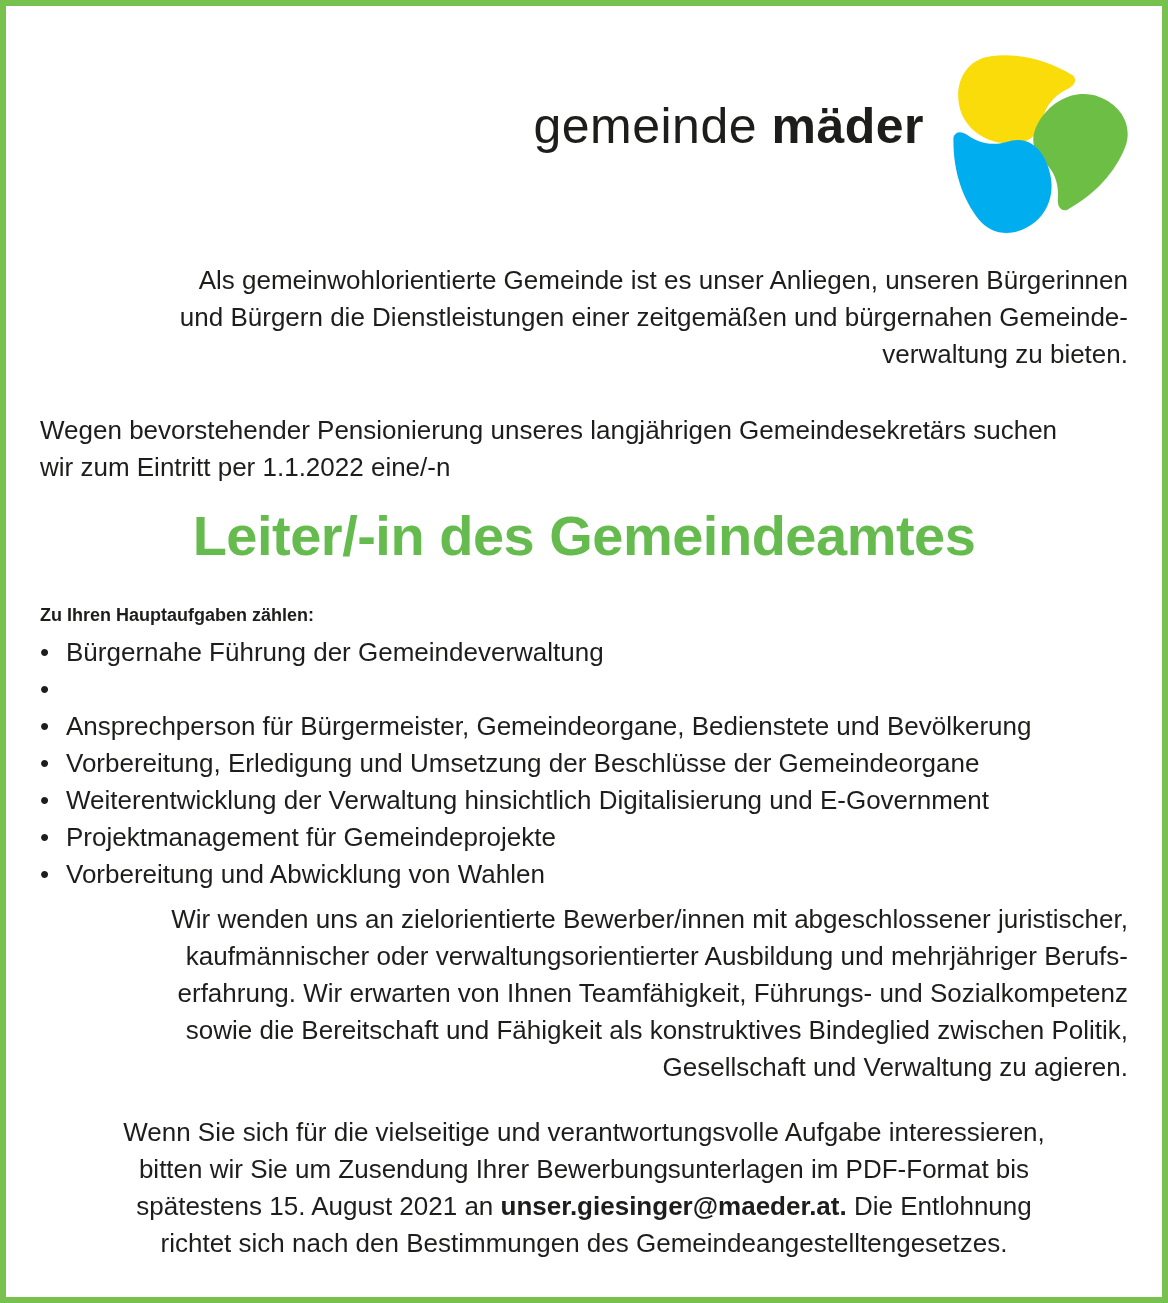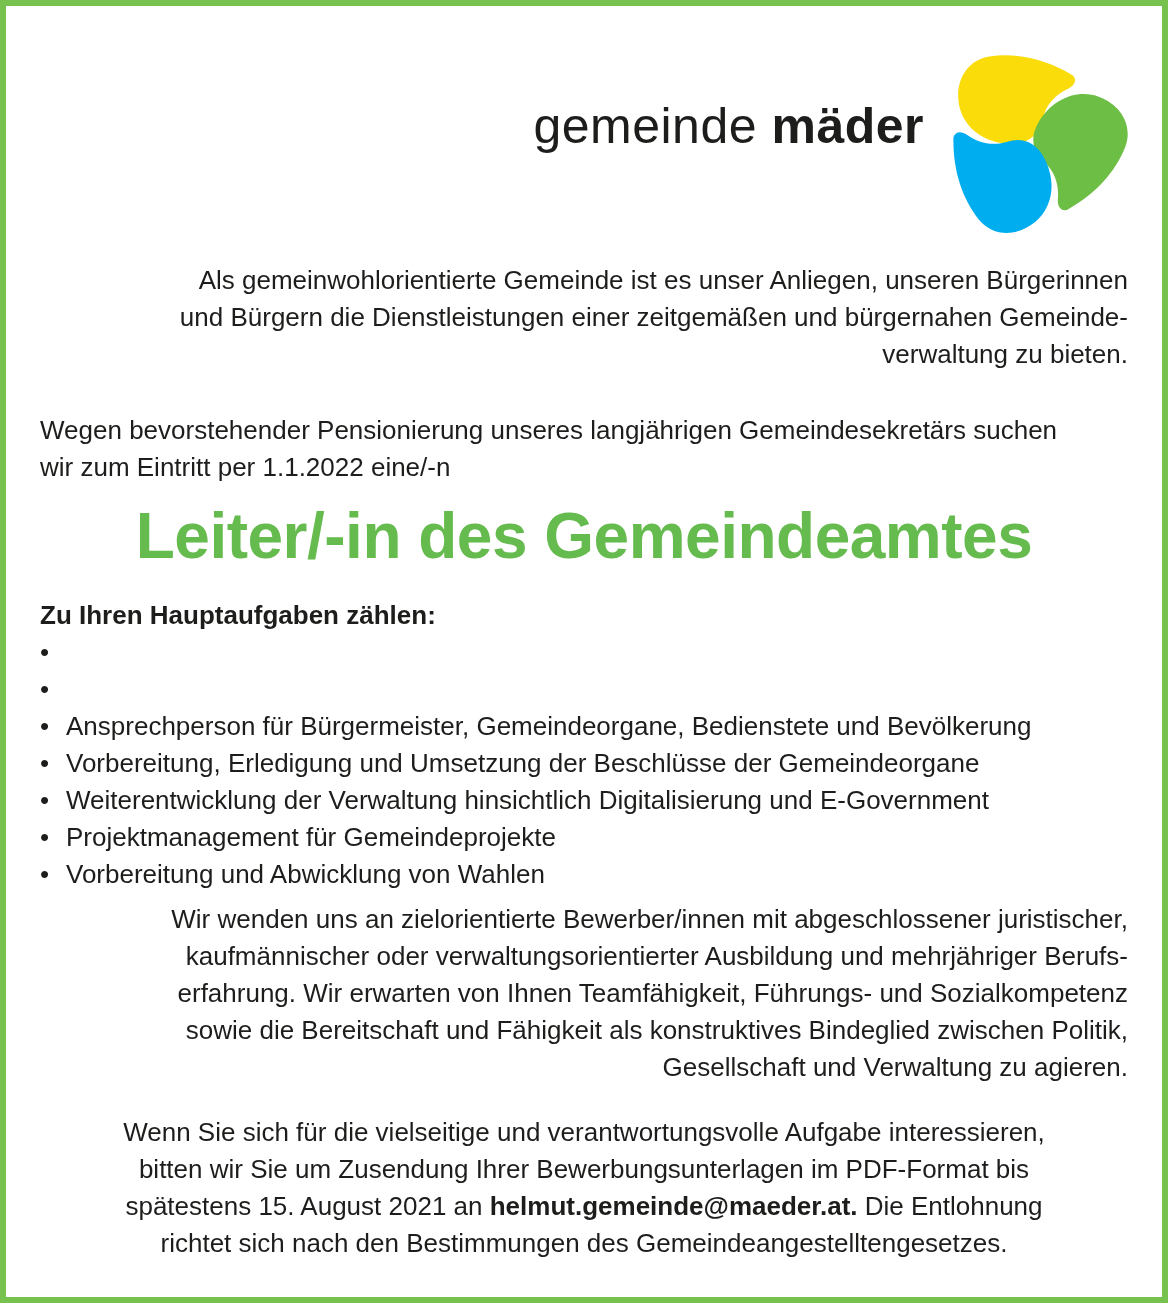--- a/index.html
+++ b/index.html
@@ -47,30 +47,30 @@
   }
   
   .para{
     font-size:26px;
     line-height:37px;
     white-space:pre-line;
   }
   .p1{margin-top:27px;text-align:right;}
   .p2{margin-top:39px;}
   .job-title{
-    font-size:64px;
+    font-size:56px;
     line-height:60px;
     font-weight:bold;
     color:var(--heading-green);
     text-align:center;
     margin-top:20px;
     letter-spacing:-0.5px;
   }
   .tasks-heading{
-    font-size:26px;
+    font-size:18px;
     line-height:37px;
     font-weight:bold;
     margin-top:31px;
   }
   .tasks-list{
     list-style:none;
     margin-top:0;
   }
   .tasks-list li{
     font-size:26px;
@@ -112,20 +112,21 @@
     <p class="para p2">Wegen bevorstehender Pensionierung unseres langjährigen Gemeindesekretärs suchen
 wir zum Eintritt per 1.1.2022 eine/-n</p>
 
     <h1 class="job-title">Leiter/-in des Gemeindeamtes</h1>
 
     <section>
       <h2 class="tasks-heading">Zu Ihren Hauptaufgaben zählen:</h2>
       <ul class="tasks-list">
         <li>
             <span class="bullet">•</span>
+            <span>Bürgernahe Führung der Gemeindeverwaltung</span>
           </li>
         <li>
             <span class="bullet">•</span>
           </li>
         <li>
             <span class="bullet">•</span>
             <span>Ansprechperson für Bürgermeister, Gemeindeorgane, Bedienstete und Bevölkerung</span>
           </li>
         <li>
             <span class="bullet">•</span>
@@ -147,17 +148,17 @@
     </section>
 
     <p class="para p3">Wir wenden uns an zielorientierte Bewerber/innen mit abgeschlossener juristischer,
 kaufmännischer oder verwaltungsorientierter Ausbildung und mehrjähriger Berufs-
 erfahrung. Wir erwarten von Ihnen Teamfähigkeit, Führungs- und Sozialkompetenz
 sowie die Bereitschaft und Fähigkeit als konstruktives Bindeglied zwischen Politik,
 Gesellschaft und Verwaltung zu agieren.</p>
 
     <p class="para p4"><span>Wenn Sie sich für die vielseitige und verantwortungsvolle Aufgabe interessieren,
 bitten wir Sie um Zusendung Ihrer Bewerbungsunterlagen im PDF-Format bis
-spätestens 15. August 2021 an </span><span class="email">helmut.gemeinde@maeder.at.</span><span> Die Entlohnung
+spätestens 15. August 2021 an </span><span class="email">unser.giesinger@maeder.at.</span><span> Die Entlohnung
 richtet sich nach den Bestimmungen des Gemeindeangestelltengesetzes.</span></p>
   </main>
 
 </div>
 
 </body></html>

